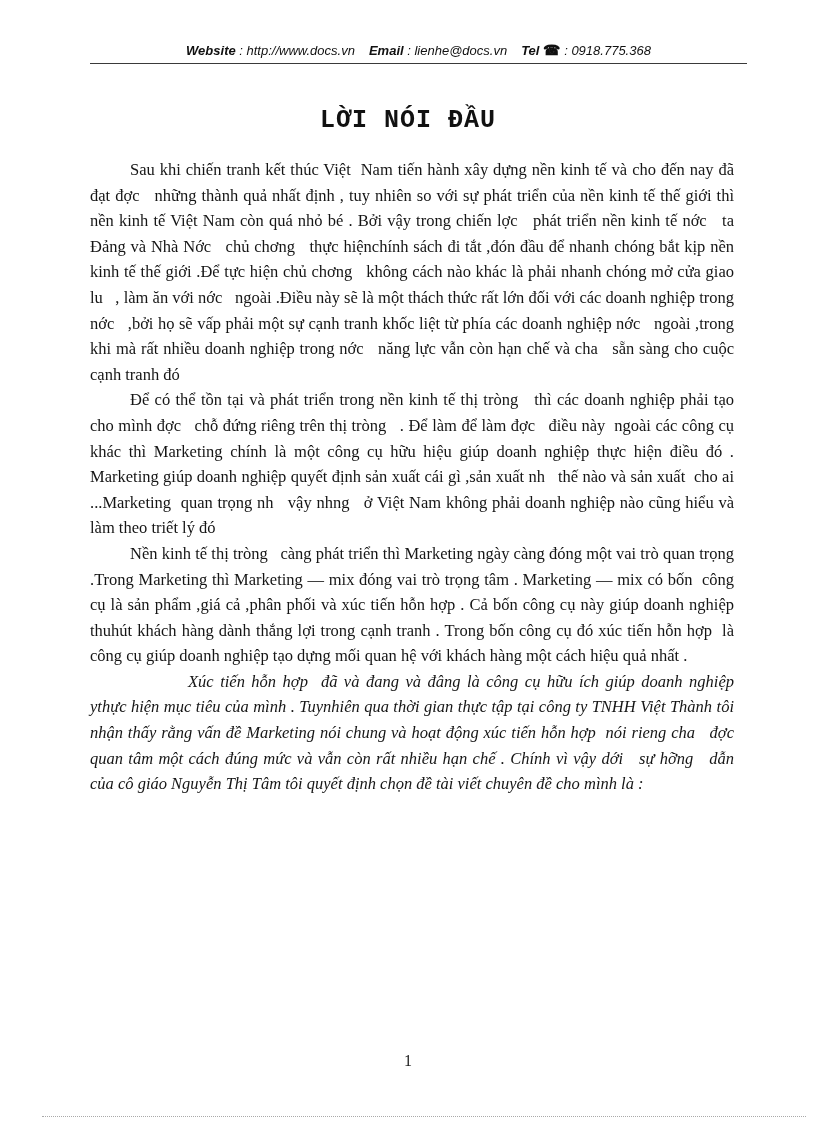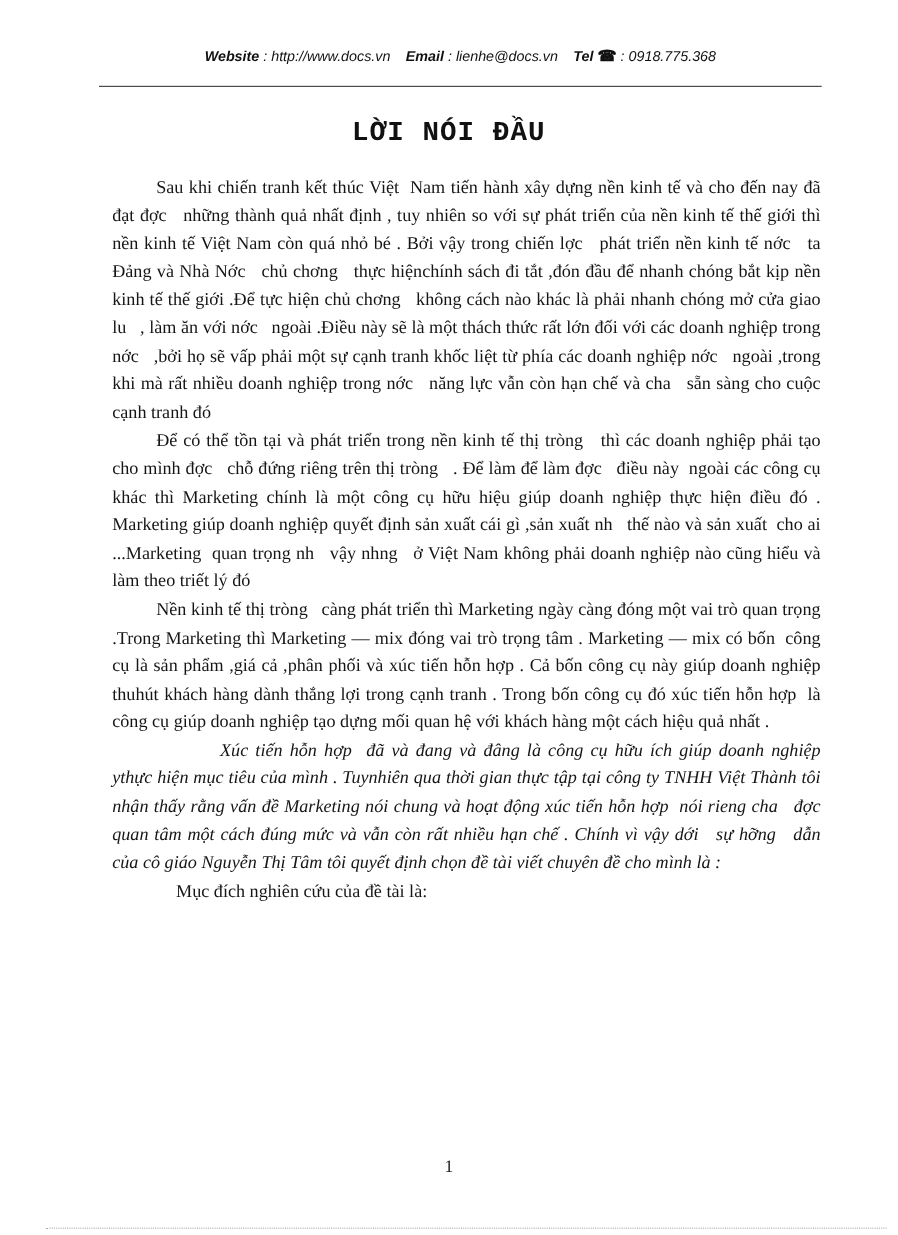--- a/index.html
+++ b/index.html
@@ -17,21 +17,21 @@
   .header {
     position: absolute;
     top: 42px;
     left: 90px;
     width: 657px;
     text-align: center;
     font-family: "Liberation Sans", sans-serif;
     font-style: italic;
     font-size: 13px;
     color: #111;
-    padding-bottom: 20px;
+    padding-bottom: 5px;
     border-bottom: 1.5px solid #3a3a3a;
     white-space: nowrap;
   }
   .hdr-label { font-weight: bold; }
   .hdr-gap { margin-left: 14px; }
   .phone-glyph { font-style: normal; font-weight: bold; font-size: 14px; }
 
   
   .title {
     position: absolute;
@@ -43,21 +43,21 @@
     font-size: 25px;
     letter-spacing: 1px;
     color: #111;
     font-family: Liberation Mono, monospace;
   }
 
   
   .body-text {
     position: absolute;
     top: 157px;
-    left: 102px;
+    left: 90px;
     width: 644px;
     font-size: 16.5px;
     line-height: 25.6px;
     text-align: justify;
     color: #151515;
   }
   .body-text p {
     margin: 0;
     white-space: pre-wrap;
   }
@@ -94,20 +94,19 @@
     <span class="hdr-label">Website</span><span> : </span><span class="hdr-value">http://www.docs.vn</span><span class="hdr-label hdr-gap">Email</span><span> : </span><span class="hdr-value">lienhe@docs.vn</span><span class="hdr-label hdr-gap">Tel</span> <span class="phone-glyph">☎</span><span> : </span><span class="hdr-value">0918.775.368</span>
   </div>
 
   <div class="title">LỜI NÓI ĐẦU</div>
 
   <div class="body-text">
     <p class="p-indent">Sau khi chiến tranh kết thúc Việt  Nam tiến hành xây dựng nền kinh tế và cho đến nay đã đạt đợc   những thành quả nhất định , tuy nhiên so với sự phát triển của nền kinh tế thế giới thì nền kinh tế Việt Nam còn quá nhỏ bé . Bởi vậy trong chiến lợc   phát triển nền kinh tế nớc   ta Đảng và Nhà Nớc   chủ chơng   thực hiệnchính sách đi tắt ,đón đầu để nhanh chóng bắt kịp nền kinh tế thế giới .Để tực hiện chủ chơng   không cách nào khác là phải nhanh chóng mở cửa giao lu   , làm ăn với nớc   ngoài .Điều này sẽ là một thách thức rất lớn đối với các doanh nghiệp trong nớc   ,bởi họ sẽ vấp phải một sự cạnh tranh khốc liệt từ phía các doanh nghiệp nớc   ngoài ,trong khi mà rất nhiều doanh nghiệp trong nớc   năng lực vẫn còn hạn chế và cha   sẵn sàng cho cuộc cạnh tranh đó</p>
     <p class="p-indent">Để có thể tồn tại và phát triển trong nền kinh tế thị tròng   thì các doanh nghiệp phải tạo cho mình đợc   chỗ đứng riêng trên thị tròng   . Để làm để làm đợc   điều này  ngoài các công cụ khác thì Marketing chính là một công cụ hữu hiệu giúp doanh nghiệp thực hiện điều đó . Marketing giúp doanh nghiệp quyết định sản xuất cái gì ,sản xuất nh   thế nào và sản xuất  cho ai ...Marketing  quan trọng nh   vậy nhng   ở Việt Nam không phải doanh nghiệp nào cũng hiểu và làm theo triết lý đó</p>
     <p class="p-indent">Nền kinh tế thị tròng   càng phát triển thì Marketing ngày càng đóng một vai trò quan trọng .Trong Marketing thì Marketing — mix đóng vai trò trọng tâm . Marketing — mix có bốn  công cụ là sản phẩm ,giá cả ,phân phối và xúc tiến hỗn hợp . Cả bốn công cụ này giúp doanh nghiệp thuhút khách hàng dành thắng lợi trong cạnh tranh . Trong bốn công cụ đó xúc tiến hỗn hợp  là công cụ giúp doanh nghiệp tạo dựng mối quan hệ với khách hàng một cách hiệu quả nhất .</p>
     <p class="p-indent-large">Xúc tiến hỗn hợp  đã và đang và đâng là công cụ hữu ích giúp doanh nghiệp ythực hiện mục tiêu của mình . Tuynhiên qua thời gian thực tập tại công ty TNHH Việt Thành tôi nhận thấy rằng vấn đề Marketing nói chung và hoạt động xúc tiến hỗn hợp  nói rieng cha   đợc   quan tâm một cách đúng mức và vẫn còn rất nhiều hạn chế . Chính vì vậy dới   sự hỡng   dẫn  của cô giáo Nguyễn Thị Tâm tôi quyết định chọn đề tài viết chuyên đề cho mình là :</p>
-    <p class="p-aim">Mục đích nghiên cứu của đề tài là:</p>
   </div>
 
   <div class="page-number">1</div>
 
   <div class="bottom-rule"></div>
 
 </div>
 
 </body></html>

